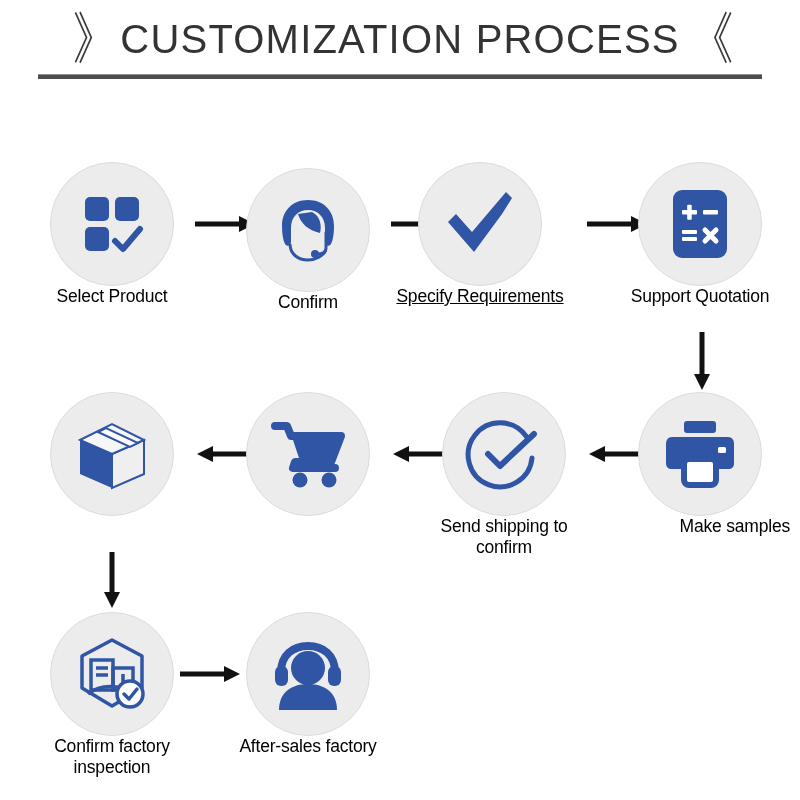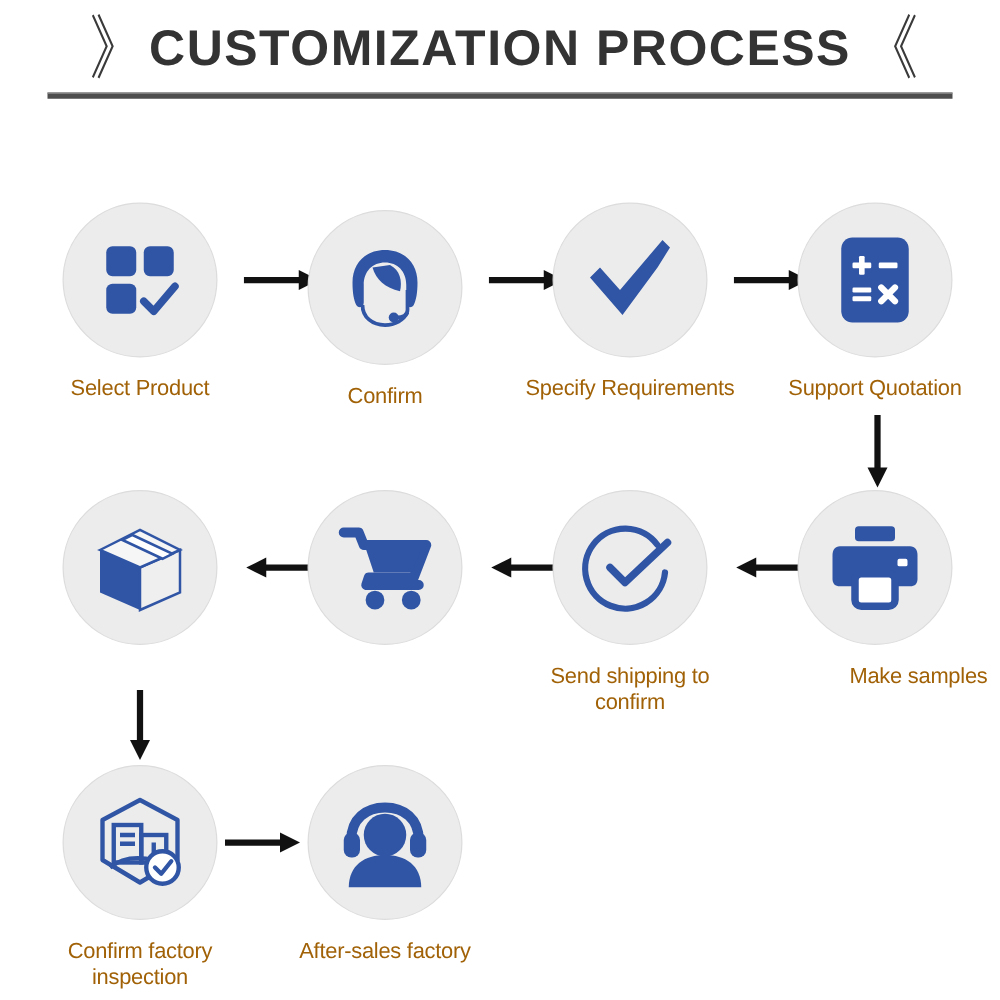--- a/index.html
+++ b/index.html
@@ -37,21 +37,21 @@
     font-weight: 400;
     vertical-align: middle;
     letter-spacing: -6px;
     display: inline-block;
     transform: scaleY(1.25);
   }
   #title-text {
     font-size: 40px;
     letter-spacing: 1.2px;
     color: #333333;
-    font-weight: 700;
+    font-weight: 400;
     vertical-align: middle;
     display: inline-block;
     padding: 0 4px;
     font-family: "Liberation Sans", sans-serif;
   }
   #title-divider {
     position: absolute;
     left: 38px;
     top: 74px;
     width: 724px;
@@ -73,23 +73,22 @@
     background: #ececec;
     border: 1px solid #dcdcdc;
     margin: 0 auto;
     display: flex;
     align-items: center;
     justify-content: center;
     box-sizing: border-box;
   }
   .circle svg { display: block; }
   .node-label {
-    margin-top: 14px;
     font-size: 17.5px;
-    color: #a16207;
+    color: #000000;
     line-height: 21px;
     font-family: "Liberation Sans", sans-serif;
     letter-spacing: -0.2px;
   }
 
   
   .arrow-h, .arrow-v {
     position: absolute;
   }
   .arrow-h svg, .arrow-v svg { display: block; }
@@ -145,21 +144,21 @@
   <div class="node-label">Confirm</div>
 </div>
 
 <div class="arrow-h" style="left:391px; top:212px;">
   <svg width="62" height="24" viewBox="0 0 62 24">
     <path d="M0 12 L46 12" stroke="#111111" stroke-width="5"></path>
     <path d="M44 4 L60 12 L44 20 Z" fill="#111111"></path>
   </svg>
 </div>
 
-<div class="node" style="left:414px; top:162px;">
+<div class="node" style="left:390px; top:162px;text-decoration:underline;">
   <div class="circle">
     <span>
       <svg width="80" height="80" viewBox="0 0 80 80">
         <path d="M8 38 L16 30 L32 48 L66 8 L72 14 L62 30 L34 68 Z" fill="#3055A5"></path>
       </svg>
     </span>
   </div>
   <div class="node-label">Specify Requirements</div>
 </div>
 

